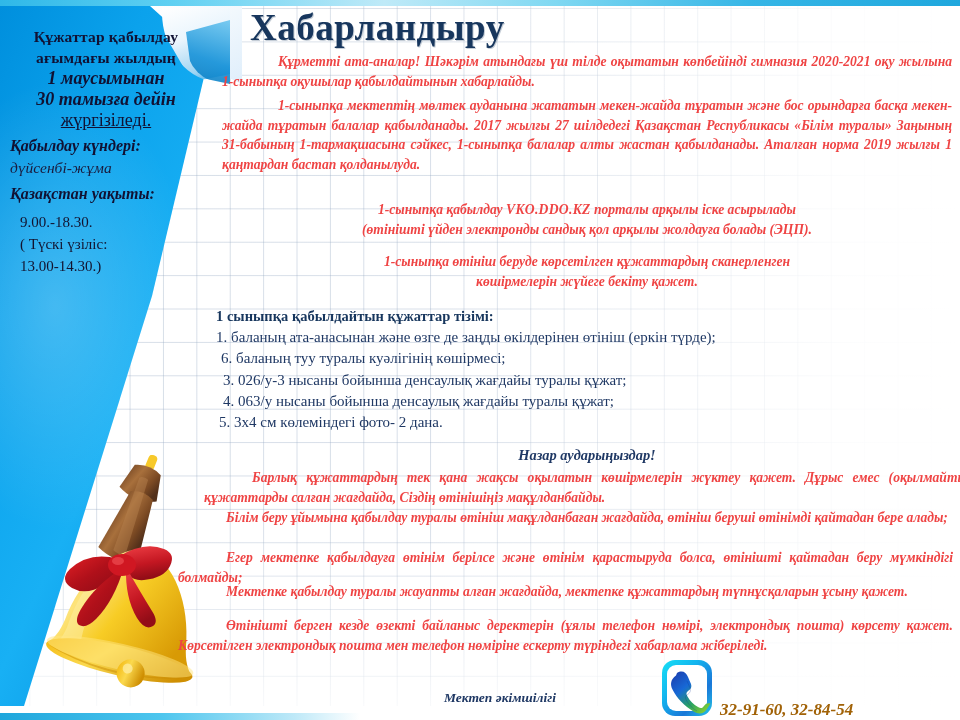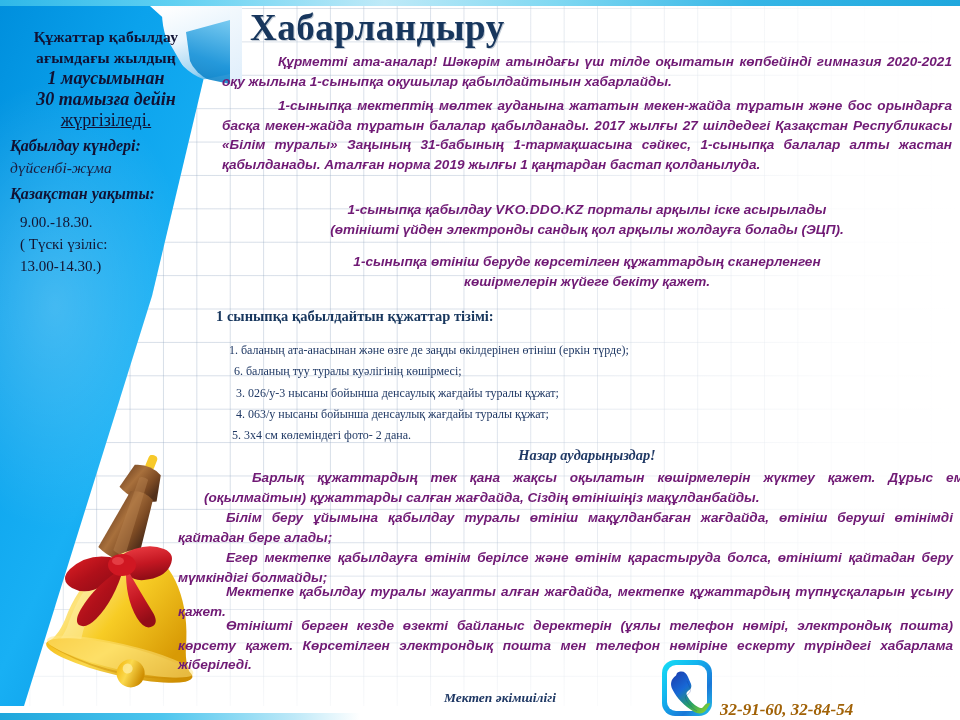--- a/index.html
+++ b/index.html
@@ -95,41 +95,41 @@
 
   
   .title{
     position:absolute;left:250px;top:6px;width:700px;
     text-align:left;color:#17365d;
     font-family:"Liberation Serif","DejaVu Serif",serif;
     font-weight:bold;font-size:37px;letter-spacing:.5px;
     text-shadow:1px 1px 0 rgba(23,54,93,.25);
   }
   .para{
-    position:absolute;color:#701a75;
-    font-family:Liberation Sans, sans-serif;
+    position:absolute;color:#ef4444;
+    font-family:Liberation Serif, serif;
     font-style:italic;font-weight:bold;
     font-size:13.6px;line-height:19.6px;
     text-align:justify;text-justify:inter-word;
   }
   .p-intro{left:222px;top:52px;width:730px;text-indent:56px;}
   .p2{left:222px;top:96px;width:730px;text-indent:56px;}
   .p3{left:222px;top:200px;width:730px;text-align:center;}
   .p3 .kz{font-weight:bold;font-style:italic;letter-spacing:.3px;}
   .p4{left:222px;top:252px;width:730px;text-align:center;}
 
   .list-title{
     position:absolute;left:216px;top:308px;
     color:#17365d;font-weight:bold;font-size:14.5px;
     font-family:"Liberation Serif","DejaVu Serif",serif;
   }
   .doc-list{
     position:absolute;left:216px;top:327px;width:560px;
-    margin:13px;padding:0;list-style:none;
-    color:#1f3864;font-size:12px;line-height:21.3px;
+    margin:0;padding:0;list-style:none;
+    color:#1f3864;font-size:15px;line-height:21.3px;
     font-family:"Liberation Serif","DejaVu Serif",serif;
   }
   .doc-list li{white-space:nowrap;}
   .doc-list li.i1{padding-left:0px;}
   .doc-list li.i2{padding-left:5px;}
   .doc-list li.i3{padding-left:7px;}
   .doc-list li.i4{padding-left:7px;}
   .doc-list li.i5{padding-left:3px;}
 
   .attn{

